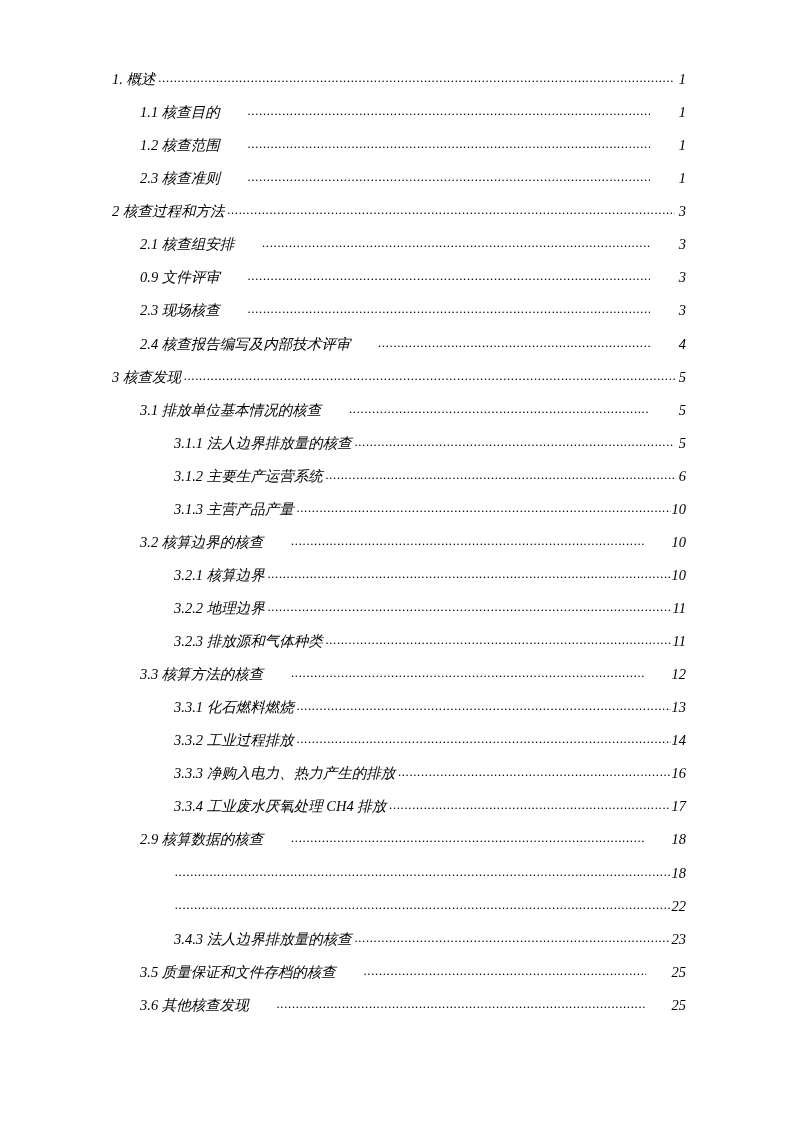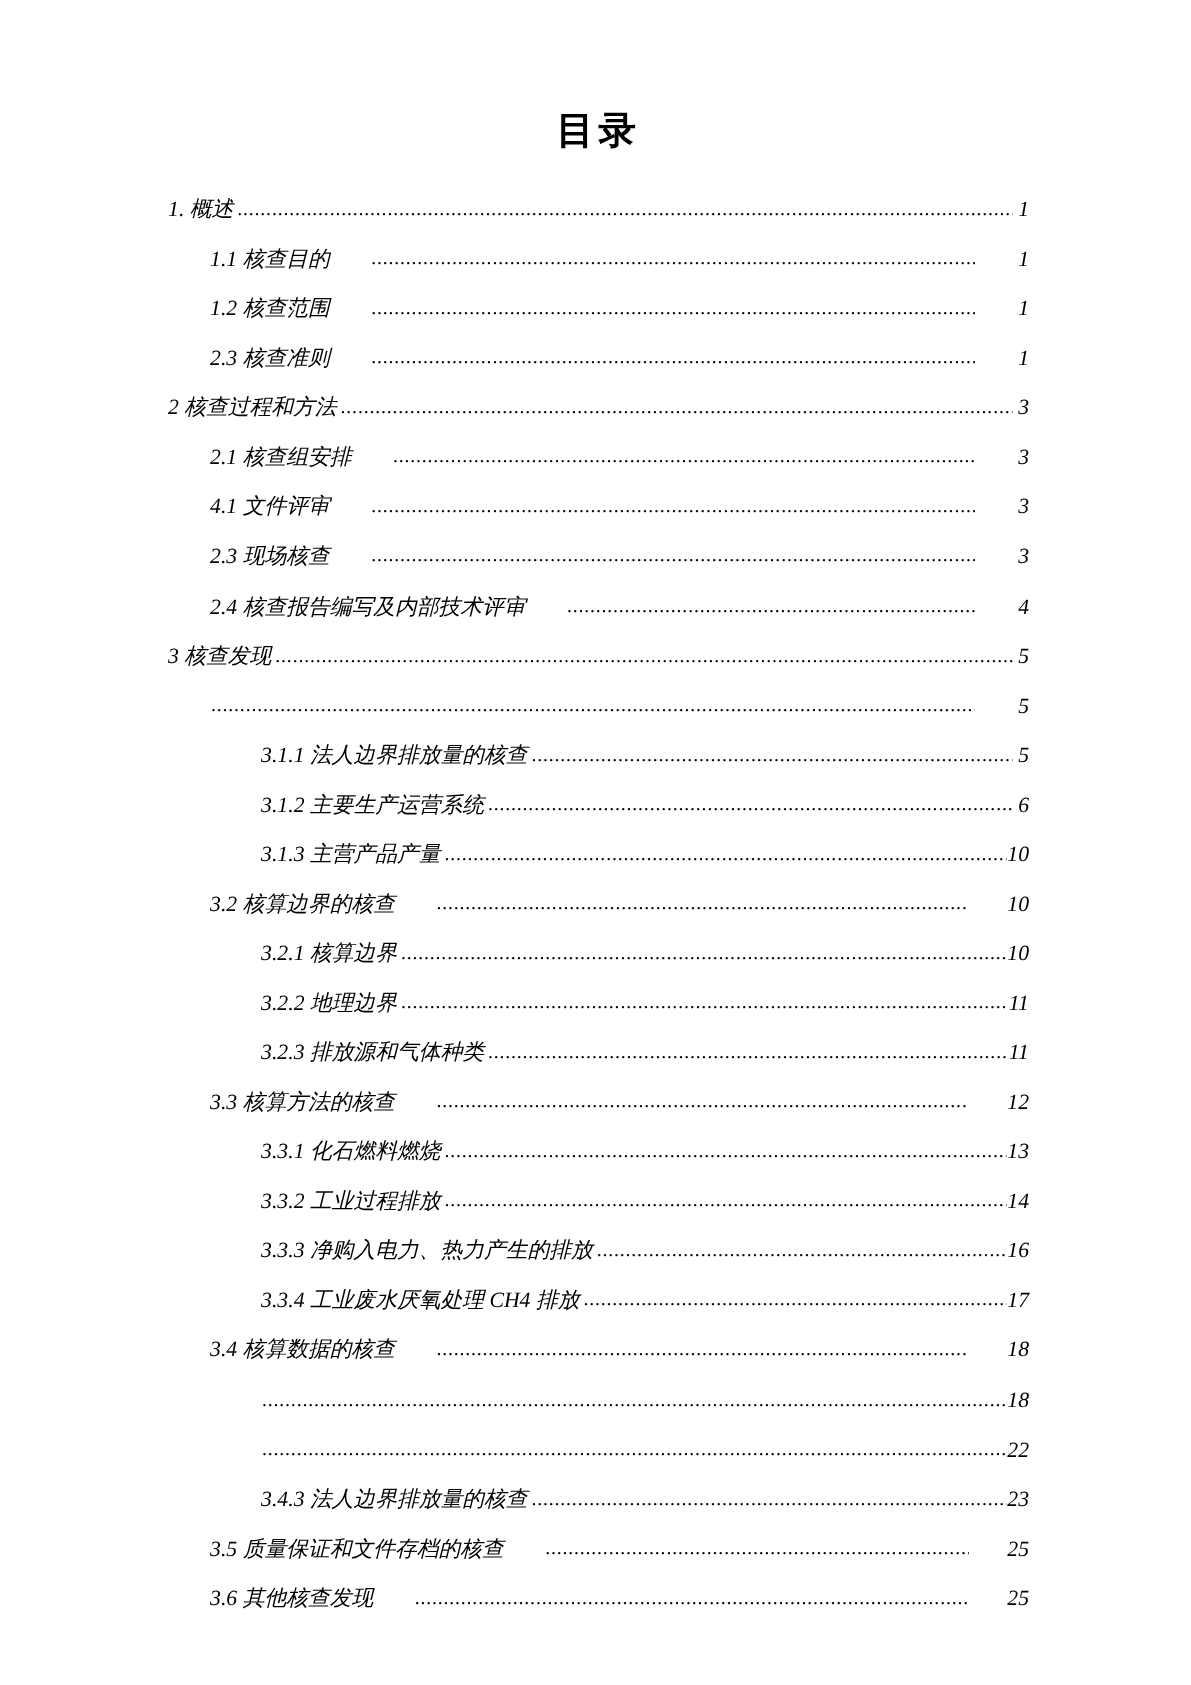--- a/index.html
+++ b/index.html
@@ -68,21 +68,20 @@
   }
   .lvl-1 { padding-left: 0px; }
   .lvl-2 { padding-left: 28px; gap: 25px; }
   .lvl-3 { padding-left: 62px; }
 </style>
 </head>
 <body>
 
 <div class="page">
   <div class="content">
-    <h1 class="doc-title">目录</h1>
     <ul class="toc" id="toc-list">
         <li class="toc-entry lvl-1">
           <span class="label">1. 概述</span>
           <span class="dots">....................................................................................................................................................</span>
           <span class="page-num">1</span>
         </li>
         <li class="toc-entry lvl-2">
           <span class="label">1.1 核查目的</span>
           <span class="dots">....................................................................................................................................................</span>
           <span class="page-num">1</span>
@@ -101,40 +100,41 @@
           <span class="label">2 核查过程和方法</span>
           <span class="dots">....................................................................................................................................................</span>
           <span class="page-num">3</span>
         </li>
         <li class="toc-entry lvl-2">
           <span class="label">2.1 核查组安排</span>
           <span class="dots">....................................................................................................................................................</span>
           <span class="page-num">3</span>
         </li>
         <li class="toc-entry lvl-2">
-          <span class="label">4.1 文件评审</span>
+          <span class="label">0.9 文件评审</span>
           <span class="dots">....................................................................................................................................................</span>
           <span class="page-num">3</span>
         </li>
         <li class="toc-entry lvl-2">
           <span class="label">2.3 现场核查</span>
           <span class="dots">....................................................................................................................................................</span>
           <span class="page-num">3</span>
         </li>
         <li class="toc-entry lvl-2">
           <span class="label">2.4 核查报告编写及内部技术评审</span>
           <span class="dots">....................................................................................................................................................</span>
           <span class="page-num">4</span>
         </li>
         <li class="toc-entry lvl-1">
           <span class="label">3 核查发现</span>
           <span class="dots">....................................................................................................................................................</span>
           <span class="page-num">5</span>
         </li>
         <li class="toc-entry lvl-2">
+          <span class="label">3.1 排放单位基本情况的核查</span>
           <span class="dots">....................................................................................................................................................</span>
           <span class="page-num">5</span>
         </li>
         <li class="toc-entry lvl-3">
           <span class="label">3.1.1 法人边界排放量的核查</span>
           <span class="dots">....................................................................................................................................................</span>
           <span class="page-num">5</span>
         </li>
         <li class="toc-entry lvl-3">
           <span class="label">3.1.2 主要生产运营系统</span>
@@ -185,21 +185,21 @@
           <span class="label">3.3.3 净购入电力、热力产生的排放</span>
           <span class="dots">....................................................................................................................................................</span>
           <span class="page-num">16</span>
         </li>
         <li class="toc-entry lvl-3">
           <span class="label">3.3.4 工业废水厌氧处理 CH4 排放</span>
           <span class="dots">....................................................................................................................................................</span>
           <span class="page-num">17</span>
         </li>
         <li class="toc-entry lvl-2">
-          <span class="label">3.4 核算数据的核查</span>
+          <span class="label">2.9 核算数据的核查</span>
           <span class="dots">....................................................................................................................................................</span>
           <span class="page-num">18</span>
         </li>
         <li class="toc-entry lvl-3">
           <span class="dots">....................................................................................................................................................</span>
           <span class="page-num">18</span>
         </li>
         <li class="toc-entry lvl-3">
           <span class="dots">....................................................................................................................................................</span>
           <span class="page-num">22</span>

